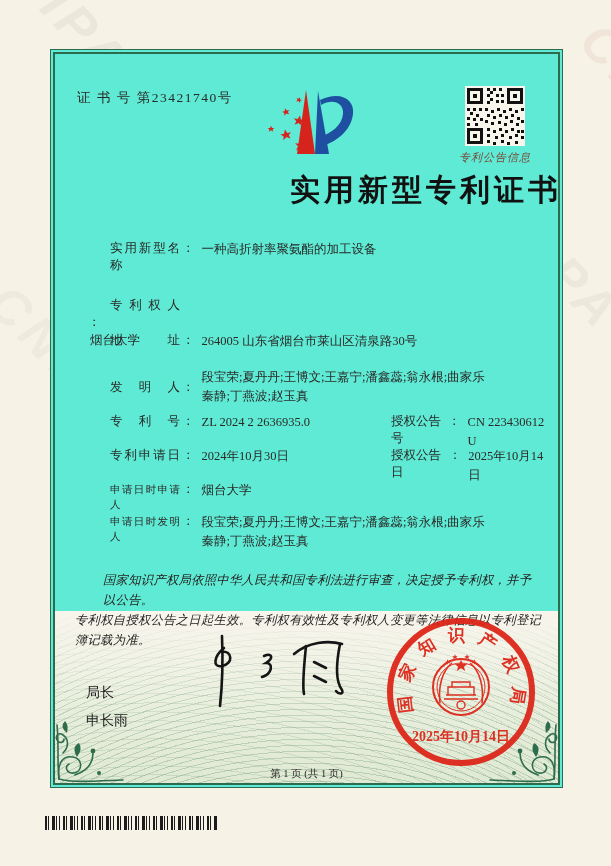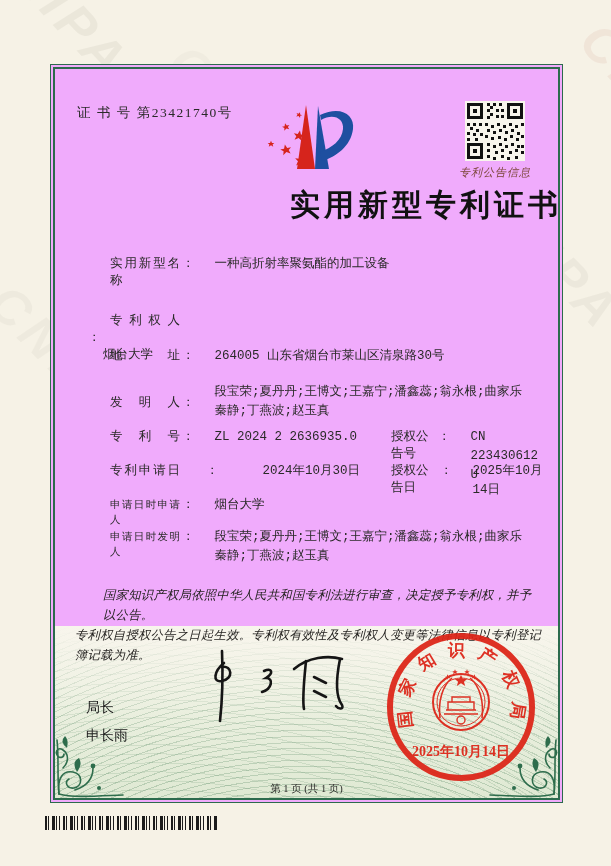--- a/index.html
+++ b/index.html
@@ -2,42 +2,42 @@
 <html><head>
 <meta charset="utf-8">
 <style>
   html,body{margin:0;padding:0;}
   body{width:611px;height:866px;position:relative;overflow:hidden;
        background:#f6f2e6;font-family:"Liberation Serif","DejaVu Serif",serif;color:#2a2a28;}
   .wm{position:absolute;font-family:"Liberation Sans","DejaVu Sans",sans-serif;
       font-weight:bold;font-style:italic;font-size:52px;letter-spacing:6px;
       color:#9f9b8b;pointer-events:none;white-space:nowrap;z-index:0;}
   
-  .frame{position:absolute;left:50px;top:64px;width:511px;height:737px;
-         border:1px solid #2c6b4d;background:#f0abfc;z-index:1;}
+  .frame{position:absolute;left:50px;top:49px;width:511px;height:737px;
+         border:1px solid #2c6b4d;background:#5eead4;z-index:1;}
   .frame-inner{position:absolute;inset:2px;border:2px solid #2c6b4d;}
   .waveband{position:absolute;left:4px;right:4px;bottom:4px;height:172px;z-index:0;
      background:
        linear-gradient(to bottom, rgba(248,245,236,1) 0%, rgba(248,245,236,.15) 55%, rgba(248,245,236,0) 100%),
        repeating-radial-gradient(circle at 50% 340%, rgba(88,138,100,.30) 0 1px, transparent 1px 6px),
        repeating-radial-gradient(circle at 20% 420%, rgba(88,138,100,.18) 0 1px, transparent 1px 9px),
        linear-gradient(to bottom,#eef2e3,#dfe9d3);}
   .content{position:absolute;inset:0;z-index:2;}
   .certno{position:absolute;left:26px;top:39px;font-size:13.5px;letter-spacing:1.5px;}
   .logo{position:absolute;left:198px;top:38px;}
   .qr{position:absolute;left:414px;top:36px;}
   .qrlabel{position:absolute;left:398px;top:100px;width:92px;text-align:center;
            font-size:11px;font-style:italic;color:#7b4638;letter-spacing:1px;}
   .title{position:absolute;left:0;top:120px;width:100%;text-align:right;
          font-size:30px;font-weight:bold;letter-spacing:4px;color:#111;}
   .row{position:absolute;left:35px;font-size:12.5px;display:flex;align-items:flex-start;}
   .lbl{display:inline-block;width:70px;text-align:justify;text-align-last:justify;margin-left:24px;}
   .lbl.small{font-size:10.5px;line-height:15px;padding-top:1px;}
   .colon{margin:0 3px 0 2px;}
-  .val{margin-left:17px;line-height:19px;font-family:Liberation Mono, monospace;}
+  .val{margin-left:4px;line-height:19px;}
   .rcol{position:absolute;left:305px;top:0;display:flex;font-size:12.5px;}
   .legal{position:absolute;left:24px;top:520px;width:468px;font-size:12.3px;
          font-style:italic;line-height:20px;letter-spacing:.3px;color:#242220;}
   .legal .l1{padding-left:28px;}
   .director{position:absolute;left:35px;top:628px;
             font-family:"Liberation Sans","DejaVu Sans",sans-serif;font-size:14px;
             line-height:28px;color:#1c1c1c;}
   .sig{position:absolute;left:135px;top:578px;}
   .seal{position:absolute;left:333px;top:565px;opacity:.93;}
   .footer{position:absolute;left:0;bottom:6px;width:100%;text-align:center;font-size:10.5px;}
@@ -183,21 +183,21 @@
       <span class="lbl">专利号</span>
       <span class="colon">：</span>
       <span class="val">ZL 2024 2 2636935.0</span>
       <span class="rcol">
         <span>授权公告号</span>
         <span class="colon">：</span>
         <span class="val">CN 223430612 U</span>
       </span>
     </div>
 
-    <div class="row" style="top:397px;width:460px;gap:24px;">
+    <div class="row" style="top:397px;width:460px;">
       <span class="lbl">专利申请日</span>
       <span class="colon">：</span>
       <span class="val">2024年10月30日</span>
       <span class="rcol">
         <span>授权公告日</span>
         <span class="colon">：</span>
         <span class="val">2025年10月14日</span>
       </span>
     </div>
 

